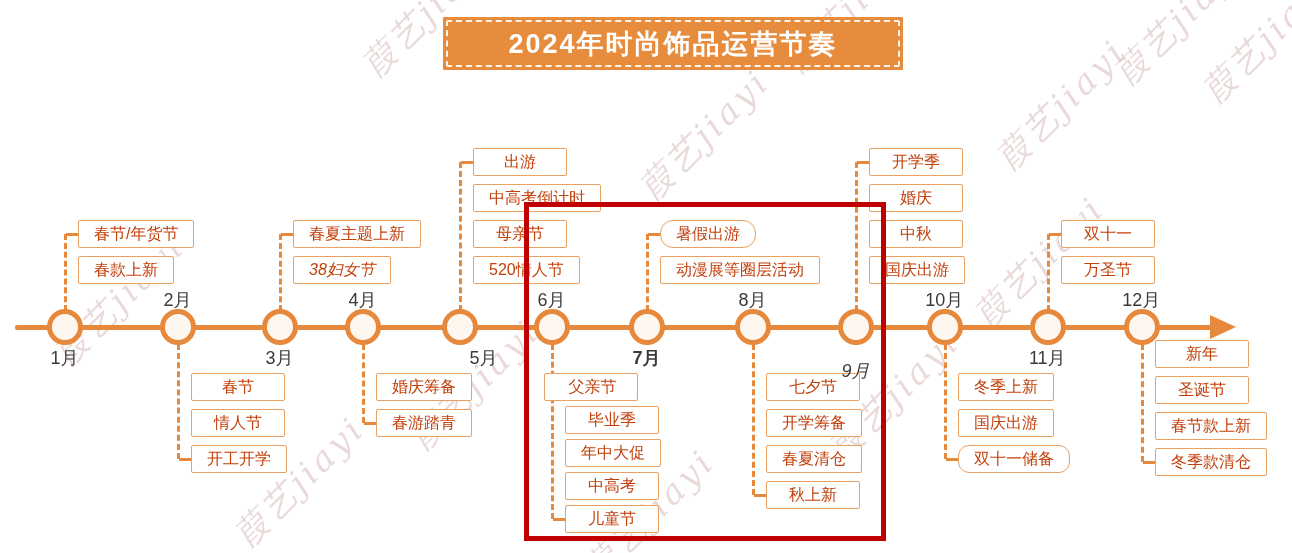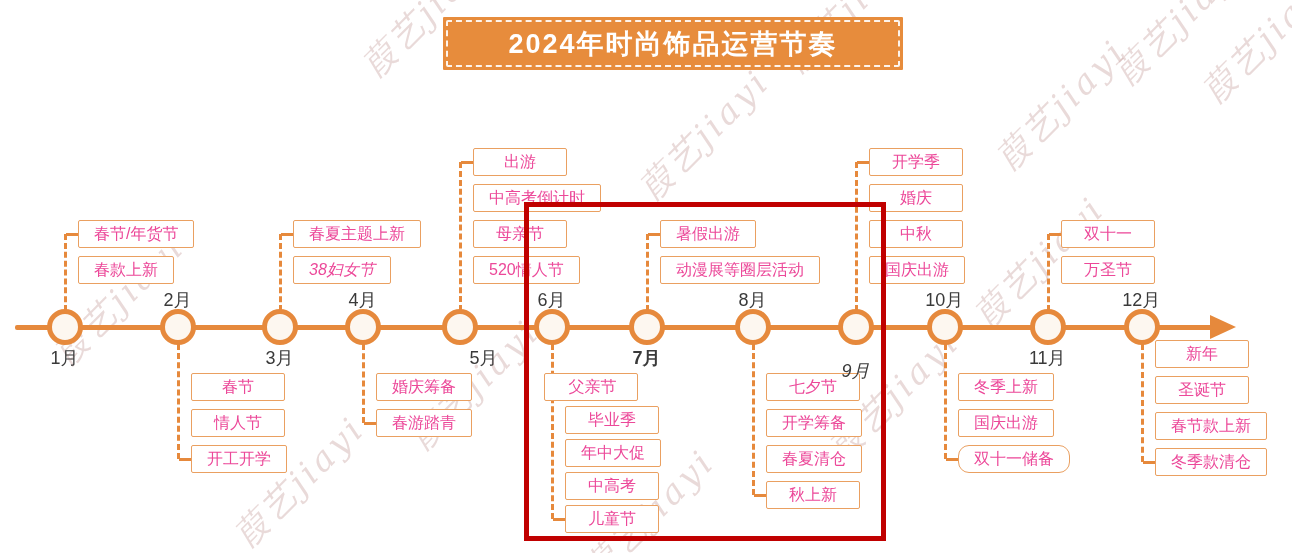--- a/index.html
+++ b/index.html
@@ -52,21 +52,21 @@
   }
   .month-label{
     position:absolute;z-index:2;font-size:18px;color:#3a3a3a;
     transform:translateX(-52%);white-space:nowrap;
   }
   .evt-box{
     position:absolute;z-index:2;box-sizing:border-box;
     min-width:94px;height:28px;line-height:25px;
     padding:0 15px;background:#ffffff;
     border:1.5px solid #eaa061;border-radius:2px;
-    font-size:16px;color:#ec4899;text-align:center;white-space:nowrap;
+    font-size:16px;color:#c2410c;text-align:center;white-space:nowrap;
   }
   .dash-v{
     position:absolute;width:0;z-index:1;
     border-left:3px dashed #e6893c;
   }
   .dash-h{
     position:absolute;height:3px;width:12px;background:#e6893c;z-index:1;
   }
   
   .highlight{
@@ -126,21 +126,21 @@
       <div class="month-label" style="left: 552px; top: 288px;">6月</div>
       <div class="evt-box" style="left: 544px; top: 373px; padding-left: 18px;">父亲节</div>
       <div class="evt-box" style="left: 565px; top: 406px;">毕业季</div>
       <div class="evt-box" style="left: 565px; top: 439px;">年中大促</div>
       <div class="evt-box" style="left: 565px; top: 472px;">中高考</div>
       <div class="evt-box" style="left: 565px; top: 505px;">儿童节</div>
       <div class="dash-v" style="left: 551px; top: 344px; height: 175px;"></div>
       <div class="dash-h" style="left: 553px; top: 518px;"></div>
       <div class="node" style="left: 629px; top: 309px;"></div>
       <div class="month-label" style="left: 647px; top: 346px; font-weight: bold;">7月</div>
-      <div class="evt-box" style="left: 660px; top: 220px;">暑假出游</div>
+      <div class="evt-box" style="left: 660px; top: 220px; border-radius: 13px;">暑假出游</div>
       <div class="evt-box" style="left: 660px; top: 256px;">动漫展等圈层活动</div>
       <div class="dash-v" style="left: 646px; top: 234px; height: 77px;"></div>
       <div class="dash-h" style="left: 648px; top: 233px;"></div>
       <div class="node" style="left: 735px; top: 309px;"></div>
       <div class="month-label" style="left: 753px; top: 288px;">8月</div>
       <div class="evt-box" style="left: 766px; top: 373px;">七夕节</div>
       <div class="evt-box" style="left: 766px; top: 409px;">开学筹备</div>
       <div class="evt-box" style="left: 766px; top: 445px;">春夏清仓</div>
       <div class="evt-box" style="left: 766px; top: 481px;">秋上新</div>
       <div class="dash-v" style="left: 752px; top: 344px; height: 151px;"></div>

